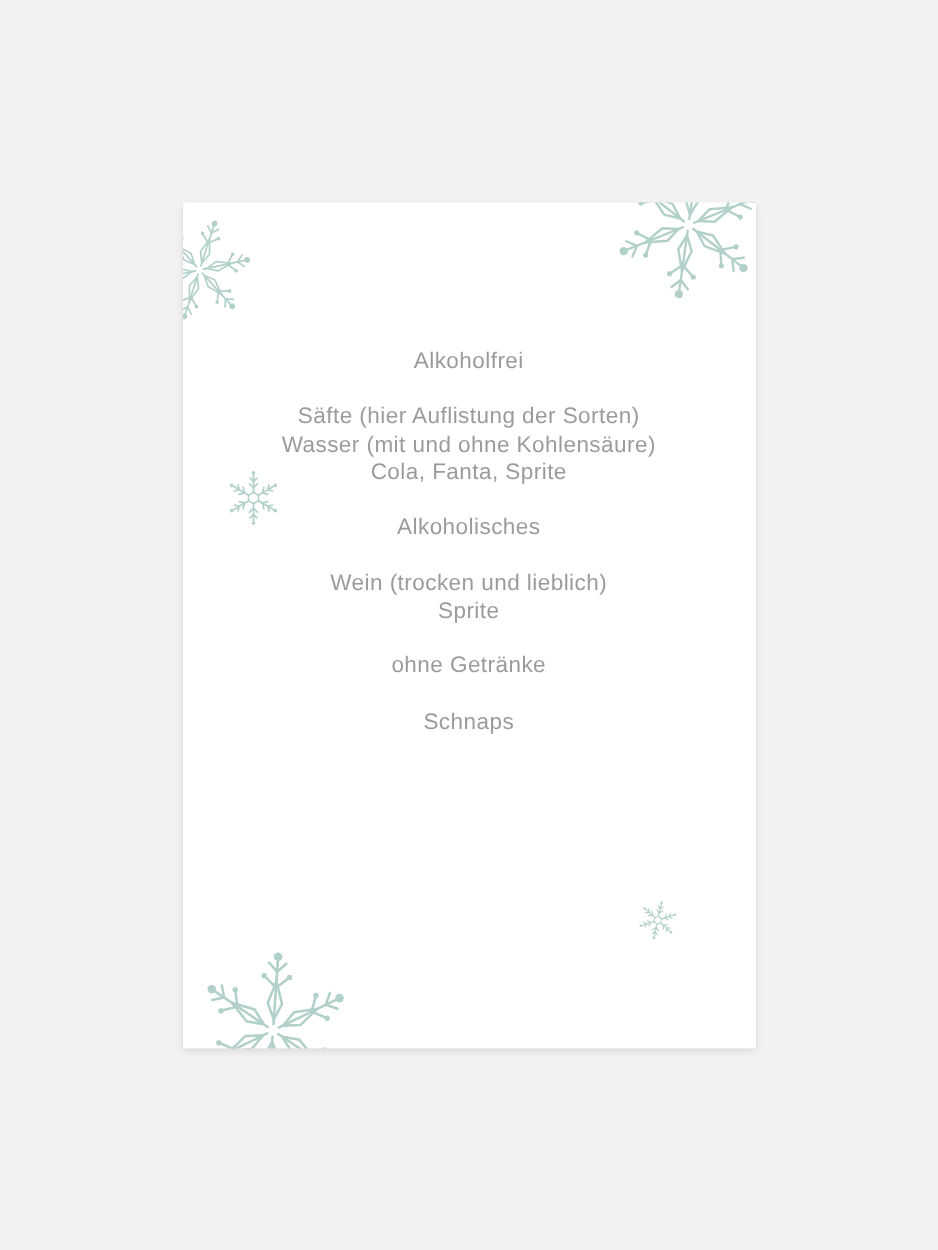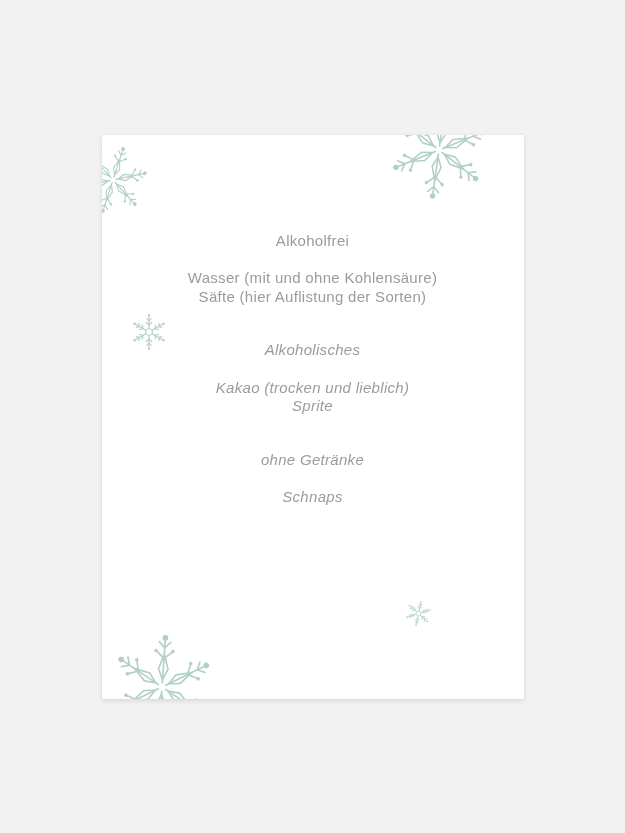--- a/index.html
+++ b/index.html
@@ -15,41 +15,41 @@
     background:var(--page-background);
     font-family:"Liberation Sans","DejaVu Sans",sans-serif;
     overflow:hidden;
   }
   .stage{
     width:625px;height:833px;
     display:flex;align-items:center;justify-content:center;
   }
   .card{
     position:relative;
-    width:422px;height:564px;
+    width:382px;height:564px;
     background:var(--card-background);
     box-shadow:0 2px 5px rgba(0,0,0,0.10),0 0 1px rgba(0,0,0,0.08);
     overflow:hidden;
   }
   .menu{
     position:absolute;inset:0;
     padding-top:97px;
     text-align:center;
     color:var(--text);
     font-size:15px;
     letter-spacing:0.3px;
   }
   .menu h2{
     font-size:15px;font-weight:normal;
     margin:0 0 19px 0;line-height:18.5px;
   }
   .menu p{
     margin:0;line-height:18.5px;
   }
-  .menu section + section{margin-top:35px;font-style:italic;}
+  .menu section + section{margin-top:18px;}
   .flake{
     position:absolute;
     color:var(--snowflake);
     pointer-events:none;
   }
   .flake-tl{left:-24px;top:10px;width:70px;height:70px;transform:rotate(18deg);}
   .flake-tr{left:287px;top:-35px;width:100px;height:100px;transform:rotate(8deg);}
   .flake-ml{left:28px;top:178px;width:38px;height:38px;}
   .flake-brs{left:303px;top:465px;width:27px;height:27px;transform:rotate(12deg);}
   .flake-bl{left:7px;top:499px;width:106px;height:106px;transform:rotate(4deg);}
@@ -111,27 +111,28 @@
         <use href="#flake-lace"></use>
       </svg>
     <svg class="flake flake-bl" viewBox="-50 -50 100 100">
         <use href="#flake-branch"></use>
       </svg>
 
     <div class="menu">
 
       <section>
         <h2>Alkoholfrei</h2>
+        <p>Säfte (hier Auflistung der Sorten)</p>
         <p>Wasser (mit und ohne Kohlensäure)</p>
-        <p>Säfte (hier Auflistung der Sorten)</p>
+        <p>Cola, Fanta, Sprite</p>
       </section>
 
       <section>
         <h2>Alkoholisches</h2>
-        <p>Kakao (trocken und lieblich)</p>
+        <p>Wein (trocken und lieblich)</p>
         <p>Sprite</p>
       </section>
 
       <section>
         <h2>ohne Getränke</h2>
         <p>Schnaps</p>
       </section>
 
     </div>
   </div>

